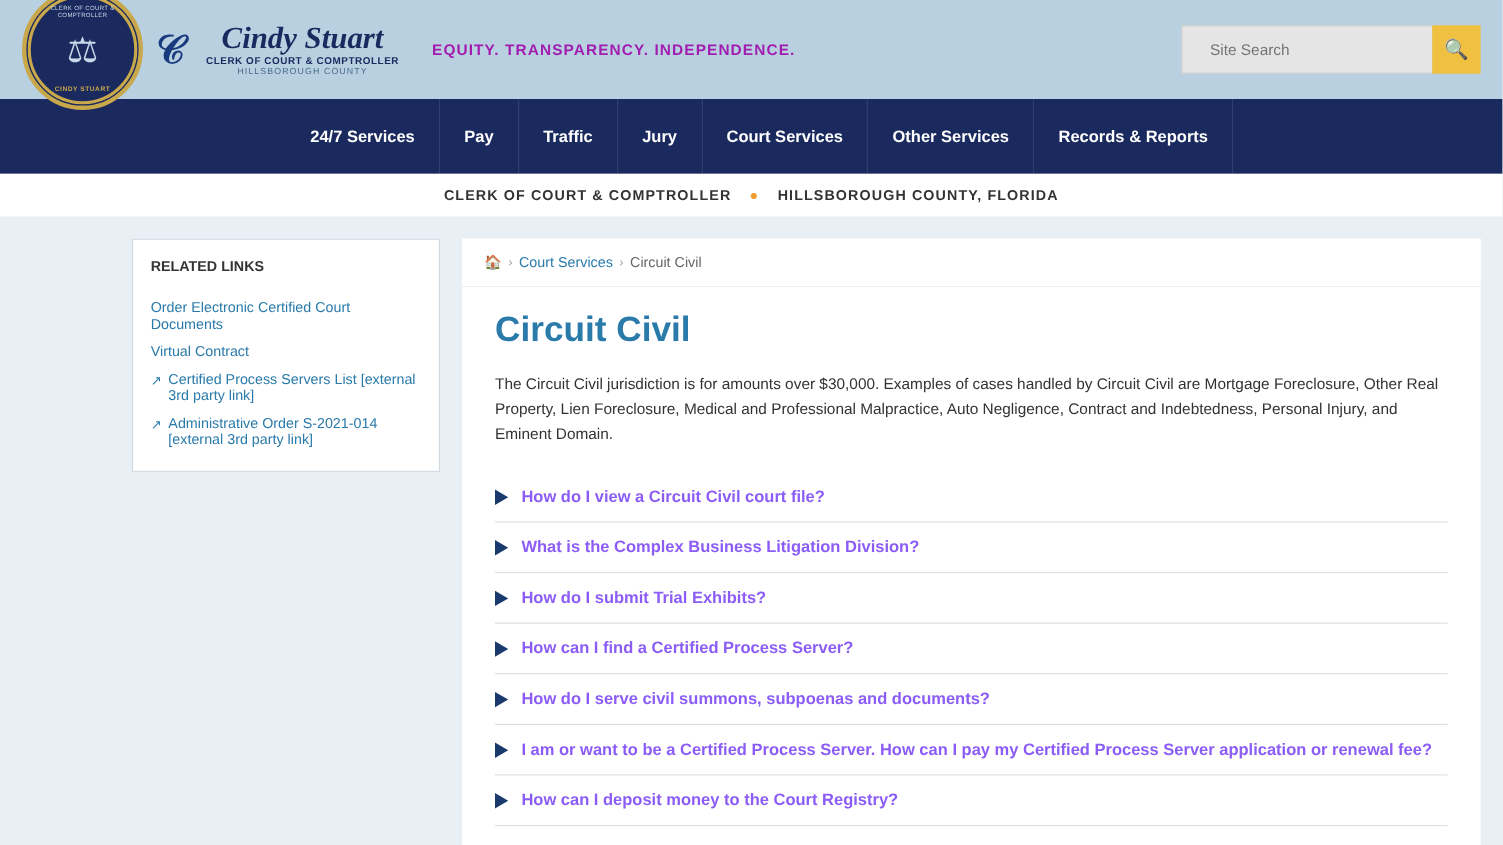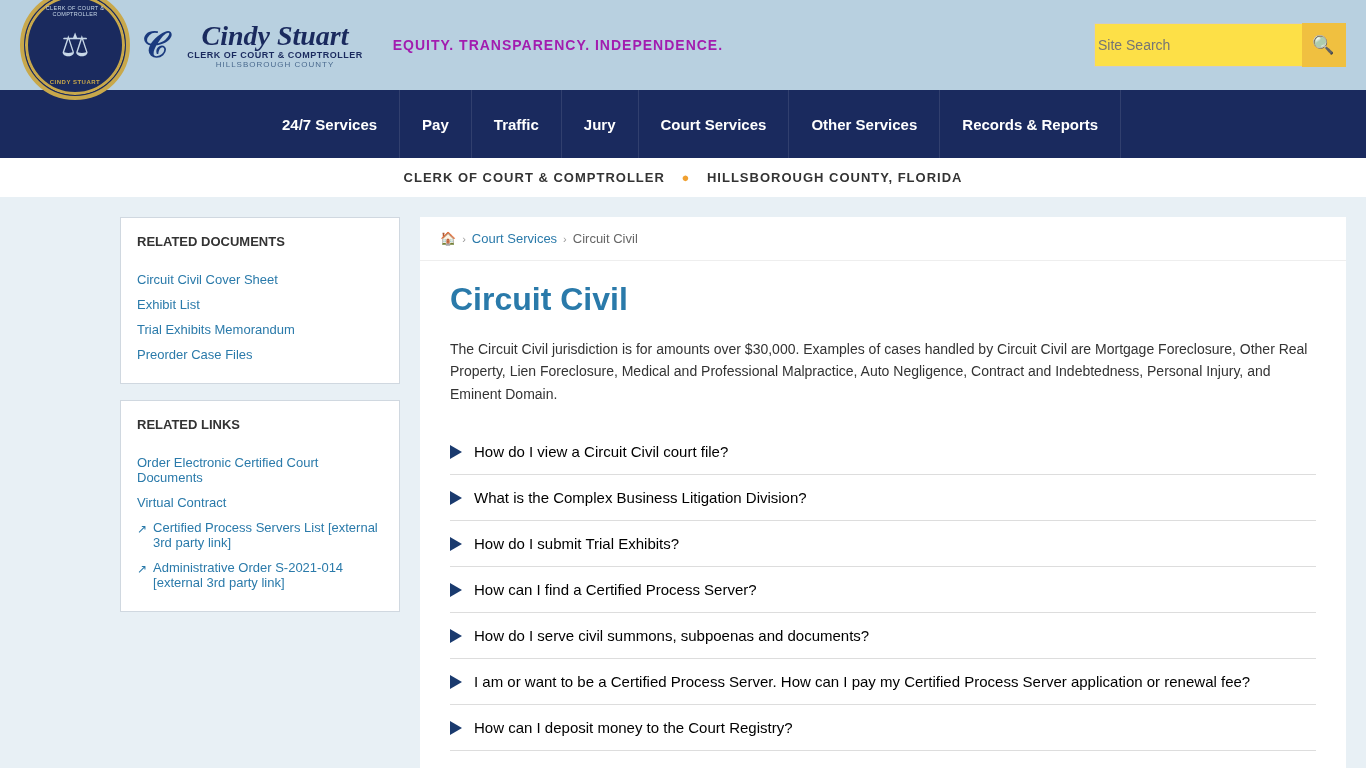--- a/index.html
+++ b/index.html
@@ -60,28 +60,28 @@
       font-weight: bold;
       letter-spacing: 1px;
       flex: 1;
     }
     .search-area {
       display: flex;
       align-items: center;
       gap: 0;
     }
     .search-input {
-      width: 208px;
+      width: 228px;
       height: 44px;
-      padding: 0 3px;
+      padding: 0 25px;
       border: 1px solid #ccc;
       border-right: none;
       font-size: 14px;
       outline: none;
-      background: #fde047;
+      background: #e5e5e5;
     }
     .search-btn {
       width: 44px;
       height: 44px;
       background: #f0c040;
       border: none;
       cursor: pointer;
       display: flex;
       align-items: center;
       justify-content: center;
@@ -233,22 +233,22 @@
       width: 0;
       height: 0;
       border-top: 7px solid transparent;
       border-bottom: 7px solid transparent;
       border-left: 12px solid #1a3a6e;
       flex-shrink: 0;
       margin-top: 2px;
     }
     .faq-question {
       font-size: 15px;
-      font-weight: normal;
-      color: #000000;
+      font-weight: bold;
+      color: #8b5cf6;
     }
   </style>
 </head>
 <body>
 
 <div class="header">
   <div class="logo-circle">
     <div style="width:100px;height:100px;border-radius:50%;background:#1a2a5e;display:flex;align-items:center;justify-content:center;position:relative;overflow:hidden;">
       <div style="position:absolute;top:0;left:0;right:0;bottom:0;border-radius:50%;border:3px solid #c8a84b;"></div>
       <div style="color:#c8d8e8;font-size:32px;z-index:2;">⚖</div>
@@ -288,27 +288,20 @@
 
 <div class="sub-header">
   <span>CLERK OF COURT &amp; COMPTROLLER</span>
   <span class="dot">●</span>
   <span>HILLSBOROUGH COUNTY, FLORIDA</span>
 </div>
 
 <div class="content-wrapper">
 
   <aside class="sidebar">
-    <div class="sidebar-box">
-      <div class="sidebar-box-title">RELATED DOCUMENTS</div>
-      <a class="sidebar-link">Circuit Civil Cover Sheet</a>
-      <a class="sidebar-link">Exhibit List</a>
-      <a class="sidebar-link">Trial Exhibits Memorandum</a>
-      <a class="sidebar-link">Preorder Case Files</a>
-    </div>
 
     <div class="sidebar-box">
       <div class="sidebar-box-title">RELATED LINKS</div>
       <a class="sidebar-link">Order Electronic Certified Court Documents</a>
       <a class="sidebar-link">Virtual Contract</a>
       <a class="sidebar-link-ext">
         <span class="ext-icon">↗</span>
         <span>Certified Process Servers List [external 3rd party link]</span>
       </a>
       <a class="sidebar-link-ext">

